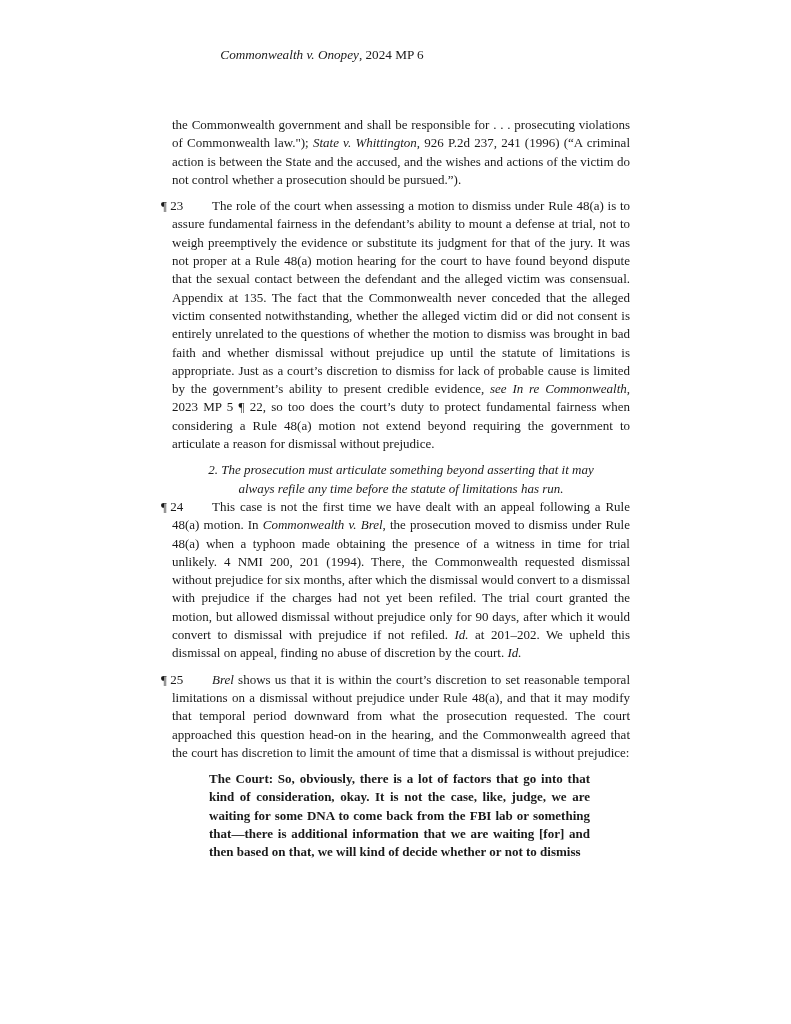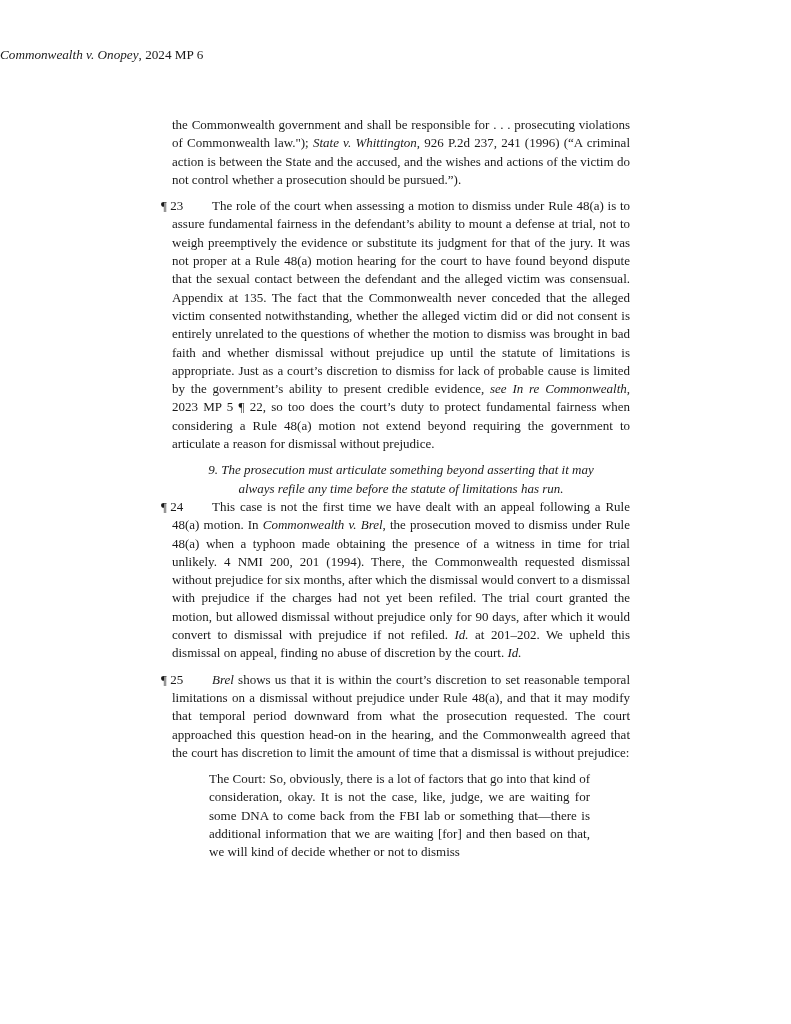--- a/index.html
+++ b/index.html
@@ -1,47 +1,47 @@
 <!DOCTYPE html>
 <html><head>
 <meta charset="utf-8">
 <style>
   html, body { margin:0; padding:0; background:#ffffff; }
   body { width:791px; height:1024px; position:relative; overflow:hidden;
          font-family:"Liberation Serif", serif; color:#1a1a1a; }
-  .header { position:absolute; top:47px; left:0; width:644px; 
+  .header { position:absolute; top:47px; left:0; width:644px; text-align:center;
             font-size:13.2px; line-height:16px; }
   .header i { font-style:italic; }
   .body { position:absolute; left:172px; top:116px; width:458px;
           font-size:13px; line-height:18.3px; }
   .para { text-align:justify; margin:0 0 8px 0; position:relative; }
   .para .num { position:absolute; left:-11px; top:0; white-space:nowrap;font-family:Liberation Serif, serif; }
   .indent-first { text-indent:40px; }
   .heading { text-align:center; font-style:italic; margin:6px 0 0 0; padding:0 20px; }
-  .quote { margin:8px 40px 0 37px; text-align:justify; }
+  .quote { margin:8px 40px 0 37px; text-align:justify;font-weight:bold; }
   i, em { font-style:italic; }
 </style>
 </head>
 <body>
 
 <div class="header">
   <i>Commonwealth v. Onopey</i><span>, 2024 MP 6</span>
 </div>
 
 <div class="body">
 
   <p class="para">
     <span>the Commonwealth government and shall be responsible for . . . prosecuting violations of Commonwealth law."); </span><i>State v. Whittington</i><span>, 926 P.2d 237, 241 (1996) (“A criminal action is between the State and the accused, and the wishes and actions of the victim do not control whether a prosecution should be pursued.”).</span>
   </p>
 
   <p class="para indent-first">
     <span class="num" style="text-indent:0">¶ 23</span><span>The role of the court when assessing a motion to dismiss under Rule 48(a) is to assure fundamental fairness in the defendant’s ability to mount a defense at trial, not to weigh preemptively the evidence or substitute its judgment for that of the jury. It was not proper at a Rule 48(a) motion hearing for the court to have found beyond dispute that the sexual contact between the defendant and the alleged victim was consensual. Appendix at 135. The fact that the Commonwealth never conceded that the alleged victim consented notwithstanding, whether the alleged victim did or did not consent is entirely unrelated to the questions of whether the motion to dismiss was brought in bad faith and whether dismissal without prejudice up until the statute of limitations is appropriate. Just as a court’s discretion to dismiss for lack of probable cause is limited by the government’s ability to present credible evidence, </span><i>see In re Commonwealth</i><span>, 2023 MP 5 ¶ 22, so too does the court’s duty to protect fundamental fairness when considering a Rule 48(a) motion not extend beyond requiring the government to articulate a reason for dismissal without prejudice.</span>
   </p>
 
-  <div class="heading">9. The prosecution must articulate something beyond asserting that it may always refile any time before the statute of limitations has run.</div>
+  <div class="heading">2. The prosecution must articulate something beyond asserting that it may always refile any time before the statute of limitations has run.</div>
 
   <p class="para indent-first">
     <span class="num" style="text-indent:0">¶ 24</span><span>This case is not the first time we have dealt with an appeal following a Rule 48(a) motion. In </span><i>Commonwealth v. Brel</i><span>, the prosecution moved to dismiss under Rule 48(a) when a typhoon made obtaining the presence of a witness in time for trial unlikely. 4 NMI 200, 201 (1994). There, the Commonwealth requested dismissal without prejudice for six months, after which the dismissal would convert to a dismissal with prejudice if the charges had not yet been refiled. The trial court granted the motion, but allowed dismissal without prejudice only for 90 days, after which it would convert to dismissal with prejudice if not refiled. </span><i>Id.</i><span> at 201–202. We upheld this dismissal on appeal, finding no abuse of discretion by the court. </span><i>Id.</i>
   </p>
 
   <p class="para indent-first">
     <span class="num" style="text-indent:0">¶ 25</span><i>Brel</i><span> shows us that it is within the court’s discretion to set reasonable temporal limitations on a dismissal without prejudice under Rule 48(a), and that it may modify that temporal period downward from what the prosecution requested. The court approached this question head-on in the hearing, and the Commonwealth agreed that the court has discretion to limit the amount of time that a dismissal is without prejudice:</span>
   </p>
 
   <div class="quote">The Court: So, obviously, there is a lot of factors that go into that kind of consideration, okay. It is not the case, like, judge, we are waiting for some DNA to come back from the FBI lab or something that—there is additional information that we are waiting [for] and then based on that, we will kind of decide whether or not to dismiss</div>

